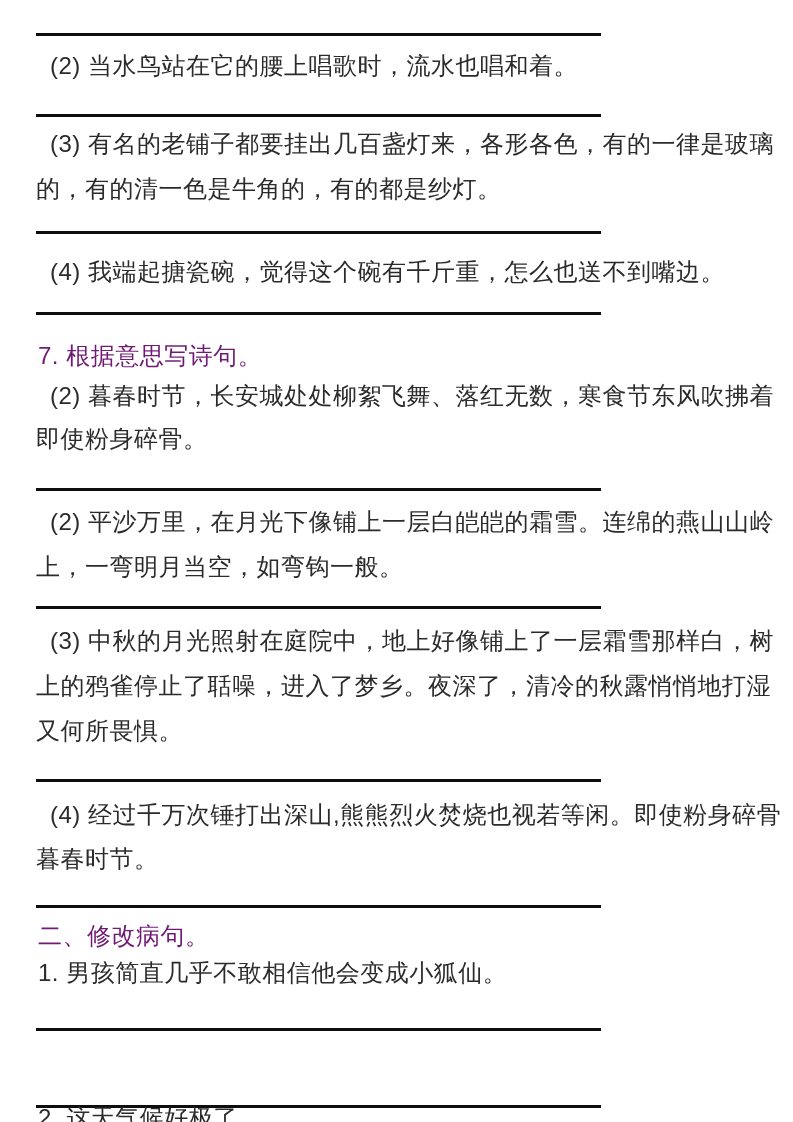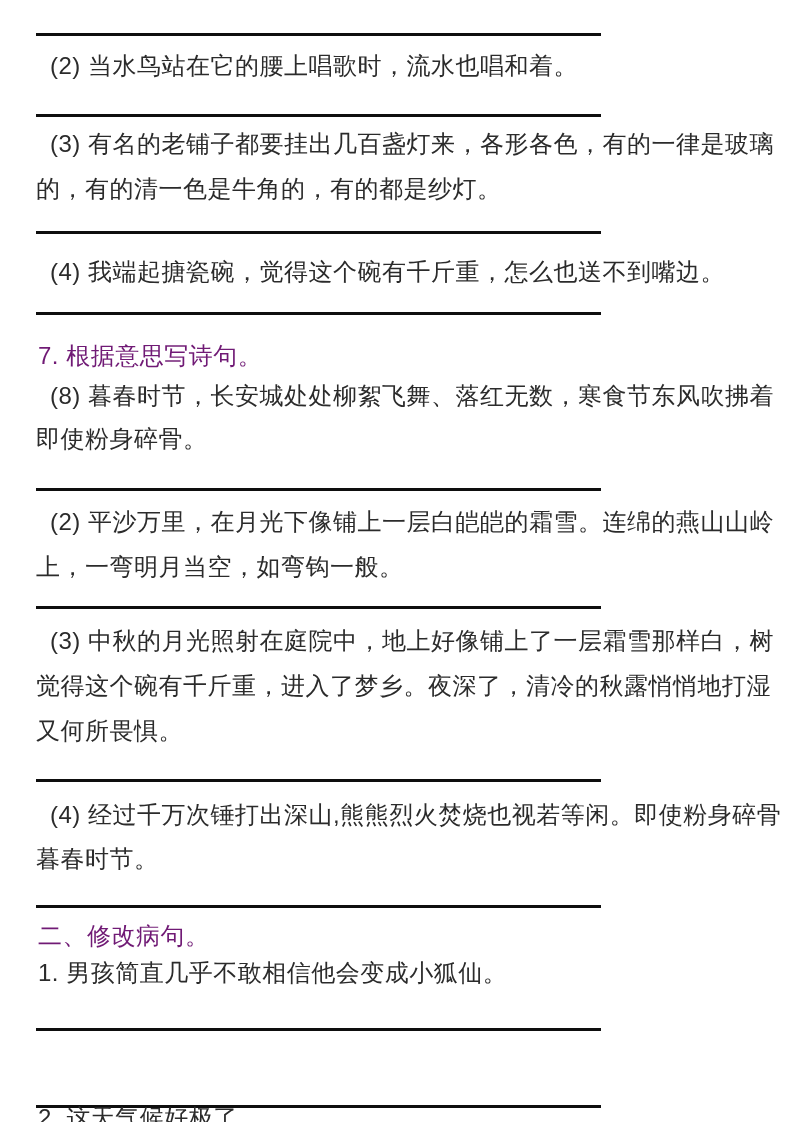--- a/index.html
+++ b/index.html
@@ -57,28 +57,28 @@
 
   <div class="tl" style="top:43px;left:50px">(2) 当水鸟站在它的腰上唱歌时，流水也唱和着。</div>
 
   <div class="tl" style="top:121px;left:50px">(3) 有名的老铺子都要挂出几百盏灯来，各形各色，有的一律是玻璃</div>
   <div class="tl" style="top:166px;left:36px">的，有的清一色是牛角的，有的都是纱灯。</div>
 
   <div class="tl" style="top:249px;left:50px">(4) 我端起搪瓷碗，觉得这个碗有千斤重，怎么也送不到嘴边。</div>
 
   <div class="tl heading" style="top:333px;left:38px">7. 根据意思写诗句。</div>
 
-  <div class="tl" style="top:373px;left:50px">(8) 暮春时节，长安城处处柳絮飞舞、落红无数，寒食节东风吹拂着</div>
+  <div class="tl" style="top:373px;left:50px">(2) 暮春时节，长安城处处柳絮飞舞、落红无数，寒食节东风吹拂着</div>
   <div class="tl" style="top:416px;left:36px">即使粉身碎骨。</div>
 
   <div class="tl" style="top:499px;left:50px">(2) 平沙万里，在月光下像铺上一层白皑皑的霜雪。连绵的燕山山岭</div>
   <div class="tl" style="top:544px;left:36px">上，一弯明月当空，如弯钩一般。</div>
 
   <div class="tl" style="top:618px;left:50px">(3) 中秋的月光照射在庭院中，地上好像铺上了一层霜雪那样白，树</div>
-  <div class="tl" style="top:663px;left:36px">觉得这个碗有千斤重，进入了梦乡。夜深了，清冷的秋露悄悄地打湿</div>
+  <div class="tl" style="top:663px;left:36px">上的鸦雀停止了聒噪，进入了梦乡。夜深了，清冷的秋露悄悄地打湿</div>
   <div class="tl" style="top:708px;left:36px">又何所畏惧。</div>
 
   <div class="tl" style="top:792px;left:50px">(4) 经过千万次锤打出深山,熊熊烈火焚烧也视若等闲。即使粉身碎骨</div>
   <div class="tl" style="top:836px;left:36px">暮春时节。</div>
 
   <div class="tl heading" style="top:913px;left:38px">二、修改病句。</div>
 
   <div class="tl" style="top:950px;left:38px">1. 男孩简直几乎不敢相信他会变成小狐仙。</div>
 
   <div class="tl" style="top:1095px;left:38px">2. 这天气候好极了。</div>

